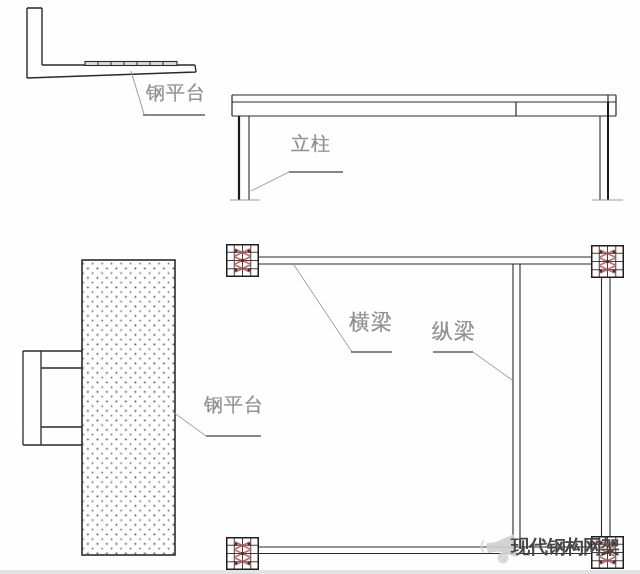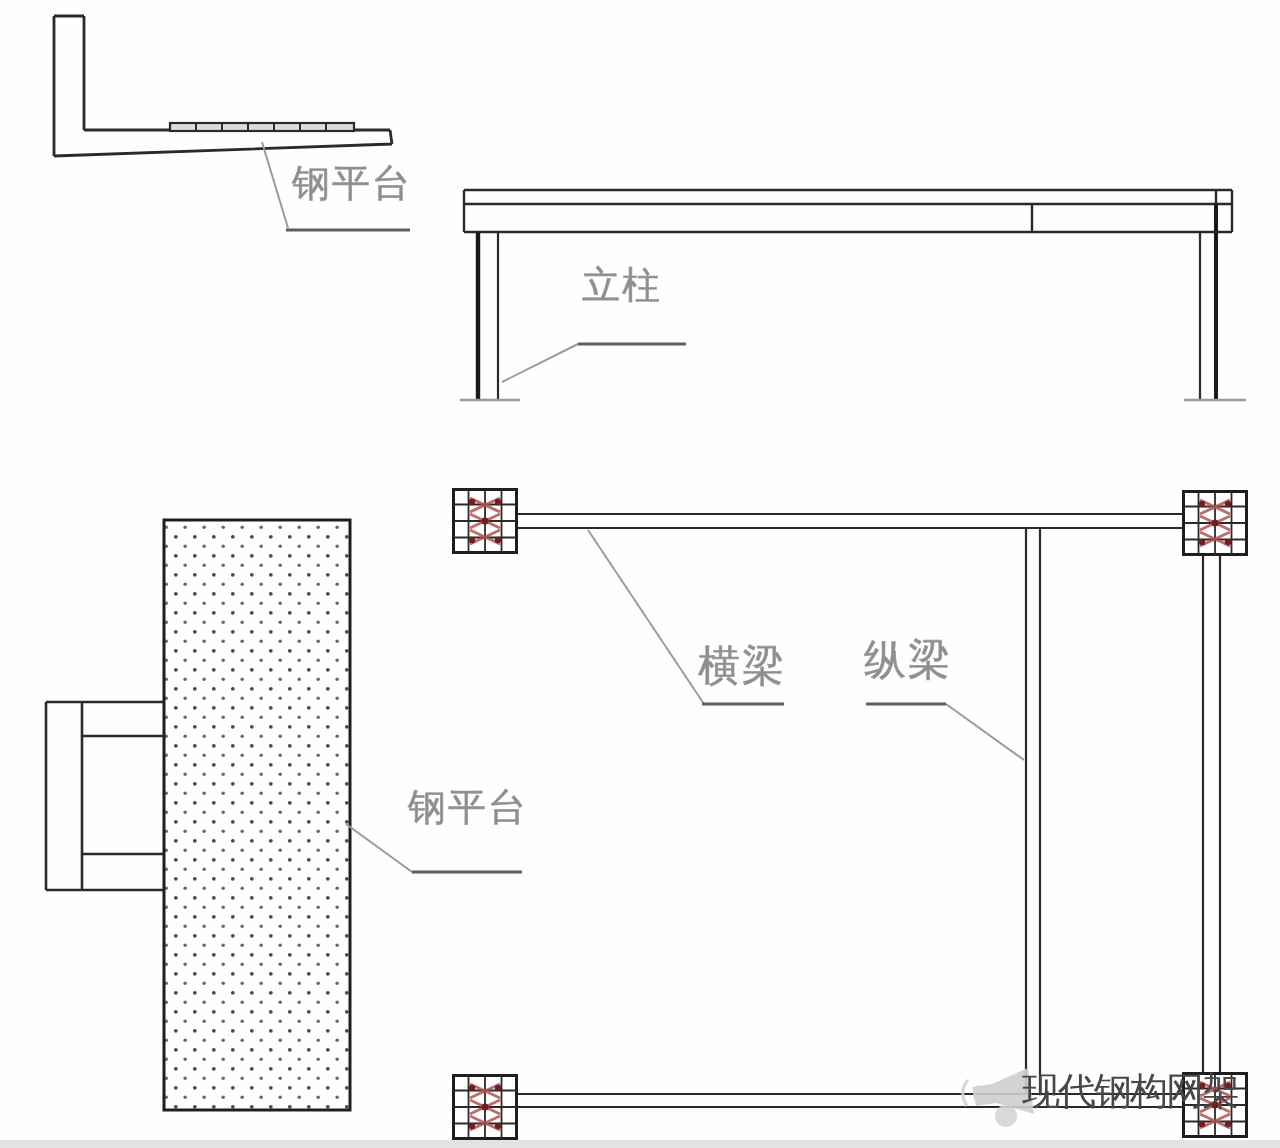--- a/index.html
+++ b/index.html
@@ -9,24 +9,24 @@
   }
   svg{position:absolute;left:0;top:0;}
   .lbl{
     position:absolute;color:#8e8e8e;letter-spacing:1px;line-height:1;
     font-family:"Liberation Sans", sans-serif;white-space:nowrap;
     -webkit-text-stroke:0.3px #9a9a9a;
   }
   .lbl-side{left:146px;top:83px;font-size:19px;}
   .lbl-column{left:291px;top:134px;font-size:19px;}
   .lbl-plan-platform{left:204px;top:395px;font-size:19px;}
-  .lbl-cross-beam{left:349px;top:311px;font-size:21px;margin-top:12px;}
+  .lbl-cross-beam{left:349px;top:311px;font-size:21px;}
   .lbl-long-beam{left:432px;top:320px;font-size:21px;}
   .watermark-text{
-    position:absolute;left:511px;top:537px;font-size:19px;font-weight:400;
+    position:absolute;left:511px;top:537px;font-size:19px;font-weight:700;
     color:#474747;letter-spacing:-1px;line-height:1;white-space:nowrap;text-align:right;
   }
   .bottom-strip{
     position:absolute;left:0;right:0;bottom:0;height:4px;background:#e3e3e3;
   }
 </style>
 </head>
 <body>
 
 <div class="canvas">

